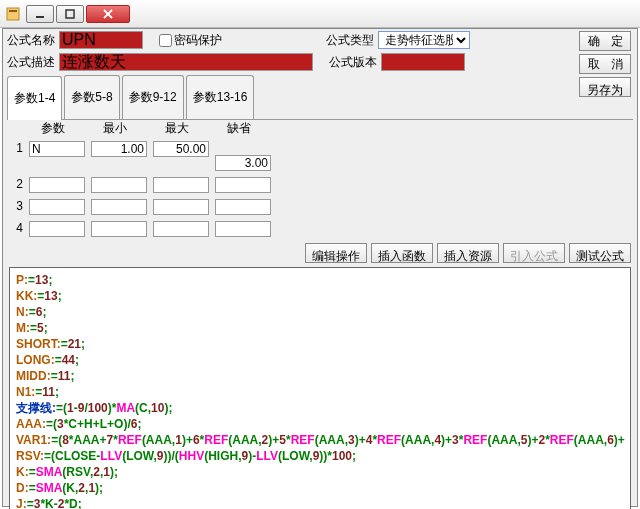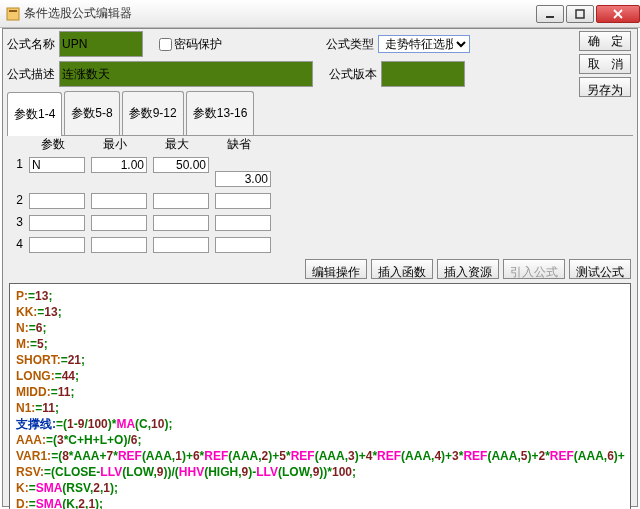--- a/index.html
+++ b/index.html
@@ -7,21 +7,21 @@
   .titlebar { height: 28px; background: linear-gradient(#fff,#e8e8e8); border-bottom: 1px solid #bbb; display: flex; align-items: center; padding: 0 0 0 6px; }
   .titlebar .ico { width: 14px; height: 14px; margin-right: 4px; display:inline-block; }
   .titlebar .title { flex: 1; color: #333; }
   .wbtns { display: flex; }
   .wbtn { width: 28px; height: 18px; border: 1px solid #777; background: linear-gradient(#fafafa,#e0e0e0); display:flex; align-items:center; justify-content:center; margin-left:2px; border-radius:2px; cursor:pointer; }
   .wbtn.close { width: 44px; background: linear-gradient(#e77,#c33); border-color:#a22; color:#fff; }
   .wbtn svg { width:10px; height:10px; }
   .client { position:absolute; top:28px; left:2px; right:2px; bottom:2px; border:1px solid #888; background:#efefef; }
   .row { display:flex; align-items:center; padding:2px 4px; gap:4px; }
   label.f { color:#000; }
-  input.txt { border:1px solid #999; background:#4d7c0f; height:18px; padding:12px 2px; font-size:12px; }
+  input.txt { border:1px solid #999; background:#b91c1c; height:18px; padding:0 2px; font-size:16px; }
   select.sel { border:1px solid #7a9bd8; height:18px; background:#fff; padding:0 0 0 2px; }
   .btn { border:1px solid #888; background:linear-gradient(#fdfdfd,#e6e6e6); height:20px; padding:0 8px; cursor:pointer; white-space:nowrap; letter-spacing:4px; text-align:center; }
   .btn.nolsp { letter-spacing:0; padding:4px 6px;}
   .chk { display:flex; align-items:center; gap:2px;}
   .tabs { display:flex; border-bottom:1px solid #999; margin:2px 4px 0 4px; }
   .tab { border:1px solid #999; border-bottom:none; padding:13px 6px; background:#f3f3f3; margin-right:2px; cursor:pointer; border-top-left-radius:3px; border-top-right-radius:3px;}
   .tab.active { background:#fff; position:relative; top:1px; }
   .params { display:flex; gap:6px; padding:4px 4px 2px 4px; }
   .phead { display:flex; gap:6px; padding:0 4px; }
   .phead div, .pcell { text-align:center; }
@@ -49,21 +49,20 @@
 </head>
 <body>
 
 <div class="titlebar">
   <span class="ico">
     <svg viewBox="0 0 14 14">
         <rect x="1" y="1" width="12" height="12" fill="#f5c96b" stroke="#b88a2b"></rect>
         <rect x="3" y="3" width="8" height="2" fill="#8a5a1a"></rect>
       </svg>
   </span>
-  <span class="title">条件选股公式编辑器</span>
   <div class="wbtns">
     <div class="wbtn">
         <svg viewBox="0 0 10 10">
           <line x1="1" y1="8" x2="9" y2="8" stroke="#333" stroke-width="2"></line>
         </svg>
       </div>
     <div class="wbtn">
         <svg viewBox="0 0 10 10">
           <rect x="1" y="1" width="8" height="8" fill="none" stroke="#333" stroke-width="1.5"></rect>
         </svg>

